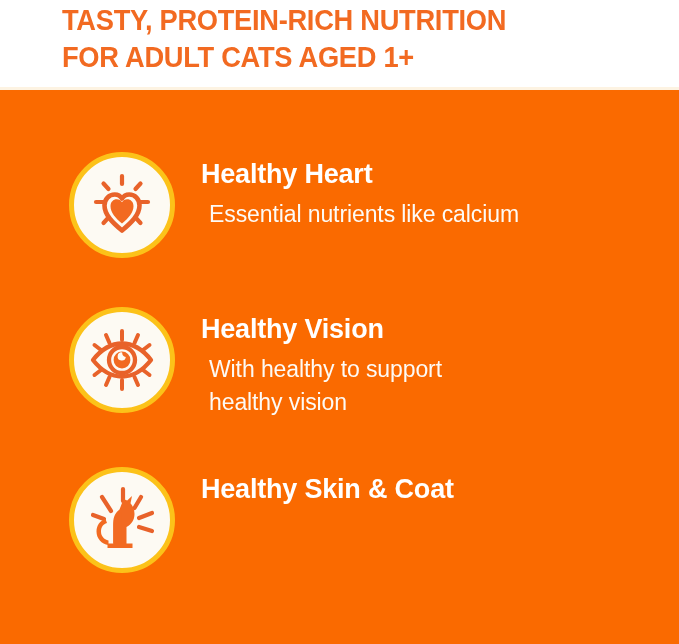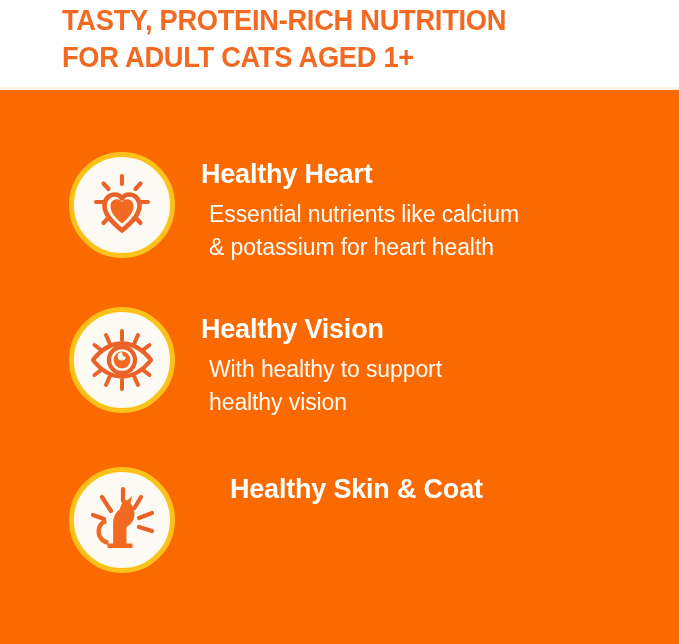--- a/index.html
+++ b/index.html
@@ -64,21 +64,21 @@
   
   .feature {
     position: absolute;
     left: 0;
     width: 679px;
     display: flex;
     align-items: flex-start;
   }
   .feature-1 { top: 62px; }
   .feature-2 { top: 217px; }
-  .feature-3 { top: 377px; gap: 29px; }
+  .feature-3 { top: 377px; }
 
   .icon-wrap {
     position: relative;
     width: 106px;
     height: 106px;
     margin-left: 69px;
     flex: 0 0 auto;
   }
   .icon-circle {
     position: absolute;
@@ -150,21 +150,20 @@
             <line x1="71.5" y1="71" x2="66.5" y2="65.5"></line>
           </g>
           <path d="M53 78.5 C44 71 35.5 63 35.5 53.5 C35.5 47 40 42.5 45.8 42.5 C49.2 42.5 51.6 44.3 53 46.6 C54.4 44.3 56.8 42.5 60.2 42.5 C66 42.5 70.5 47 70.5 53.5 C70.5 63 62 71 53 78.5 Z" fill="none" stroke="#e8622a" stroke-width="4.6" stroke-linejoin="round"></path>
           <path d="M53 71.5 C46.5 66 41.5 60.5 41.5 54.2 C41.5 50 44.3 47.3 47.8 47.3 C50.2 47.3 51.9 48.6 53 50.3 C54.1 48.6 55.8 47.3 58.2 47.3 C61.7 47.3 64.5 50 64.5 54.2 C64.5 60.5 59.5 66 53 71.5 Z" fill="#f26a21"></path>
         </svg>
       </div>
       <div class="feature-text">
         <p class="feature-title">Healthy Heart</p>
         <p class="feature-desc">
           <span>Essential nutrients like calcium</span>
-          <span>&amp; potassium for heart health</span>
         </p>
       </div>
     </div>
 
     <div class="feature feature-2">
       <div class="icon-wrap">
         <div class="icon-circle"></div>
         <svg class="icon-art" viewBox="0 0 106 106">
           <g stroke="#e8622a" stroke-width="4" stroke-linecap="round" fill="none">
             <line x1="53" y1="24" x2="53" y2="33"></line>

